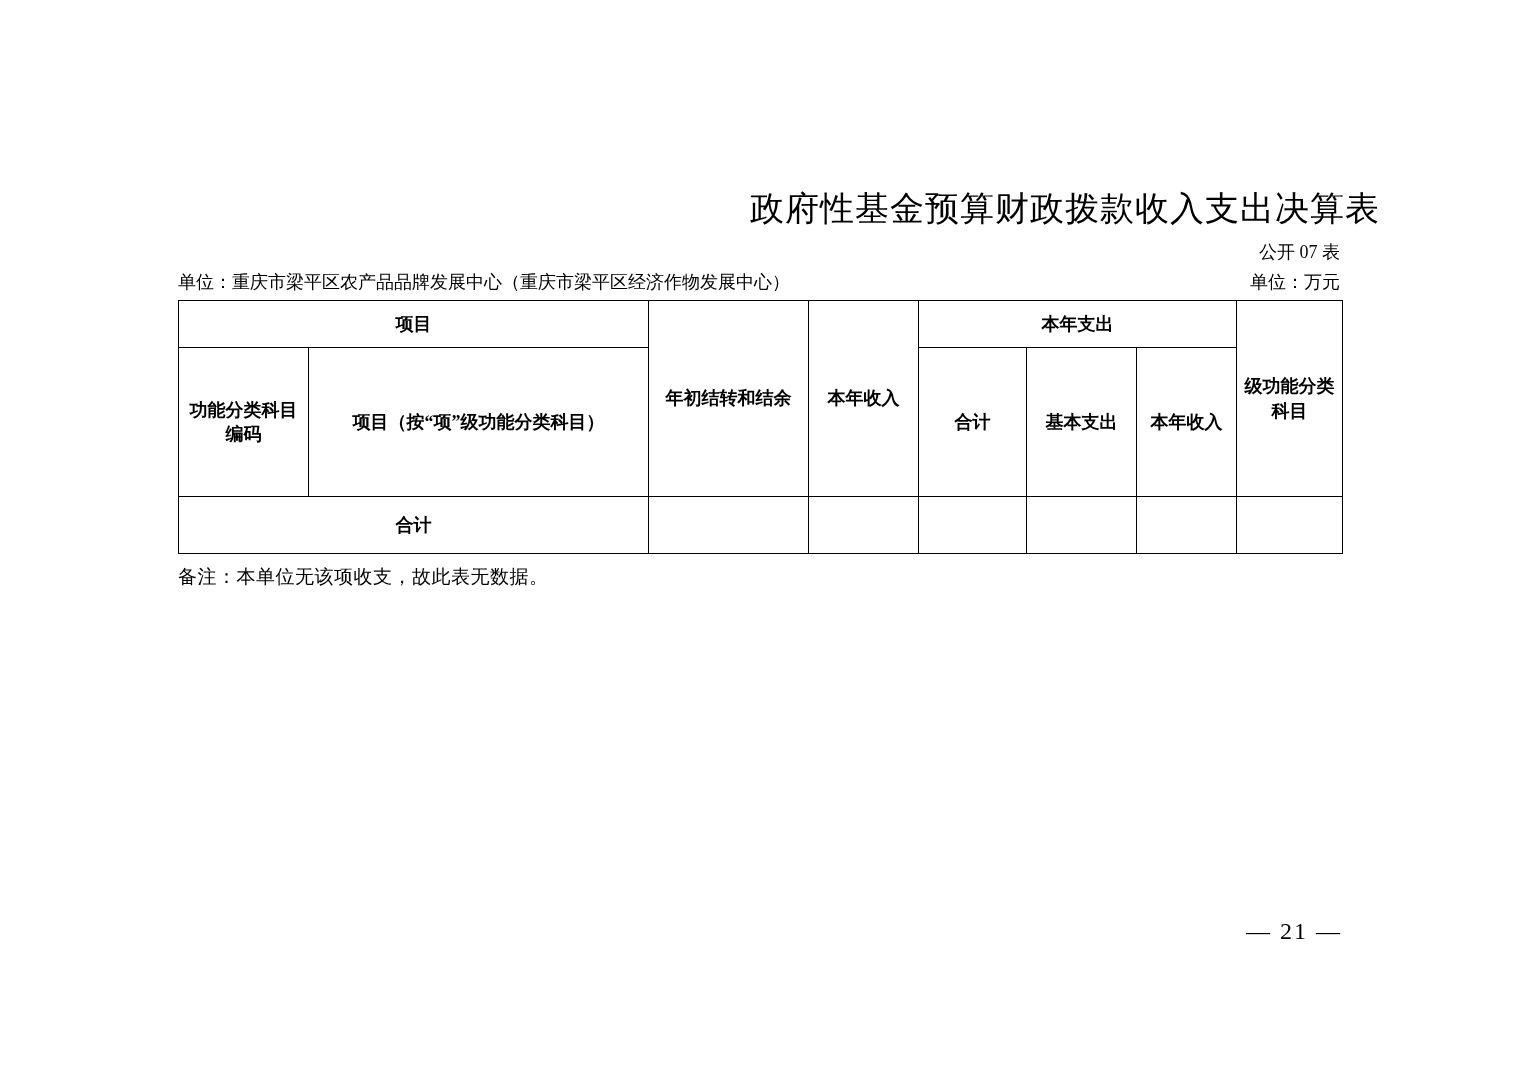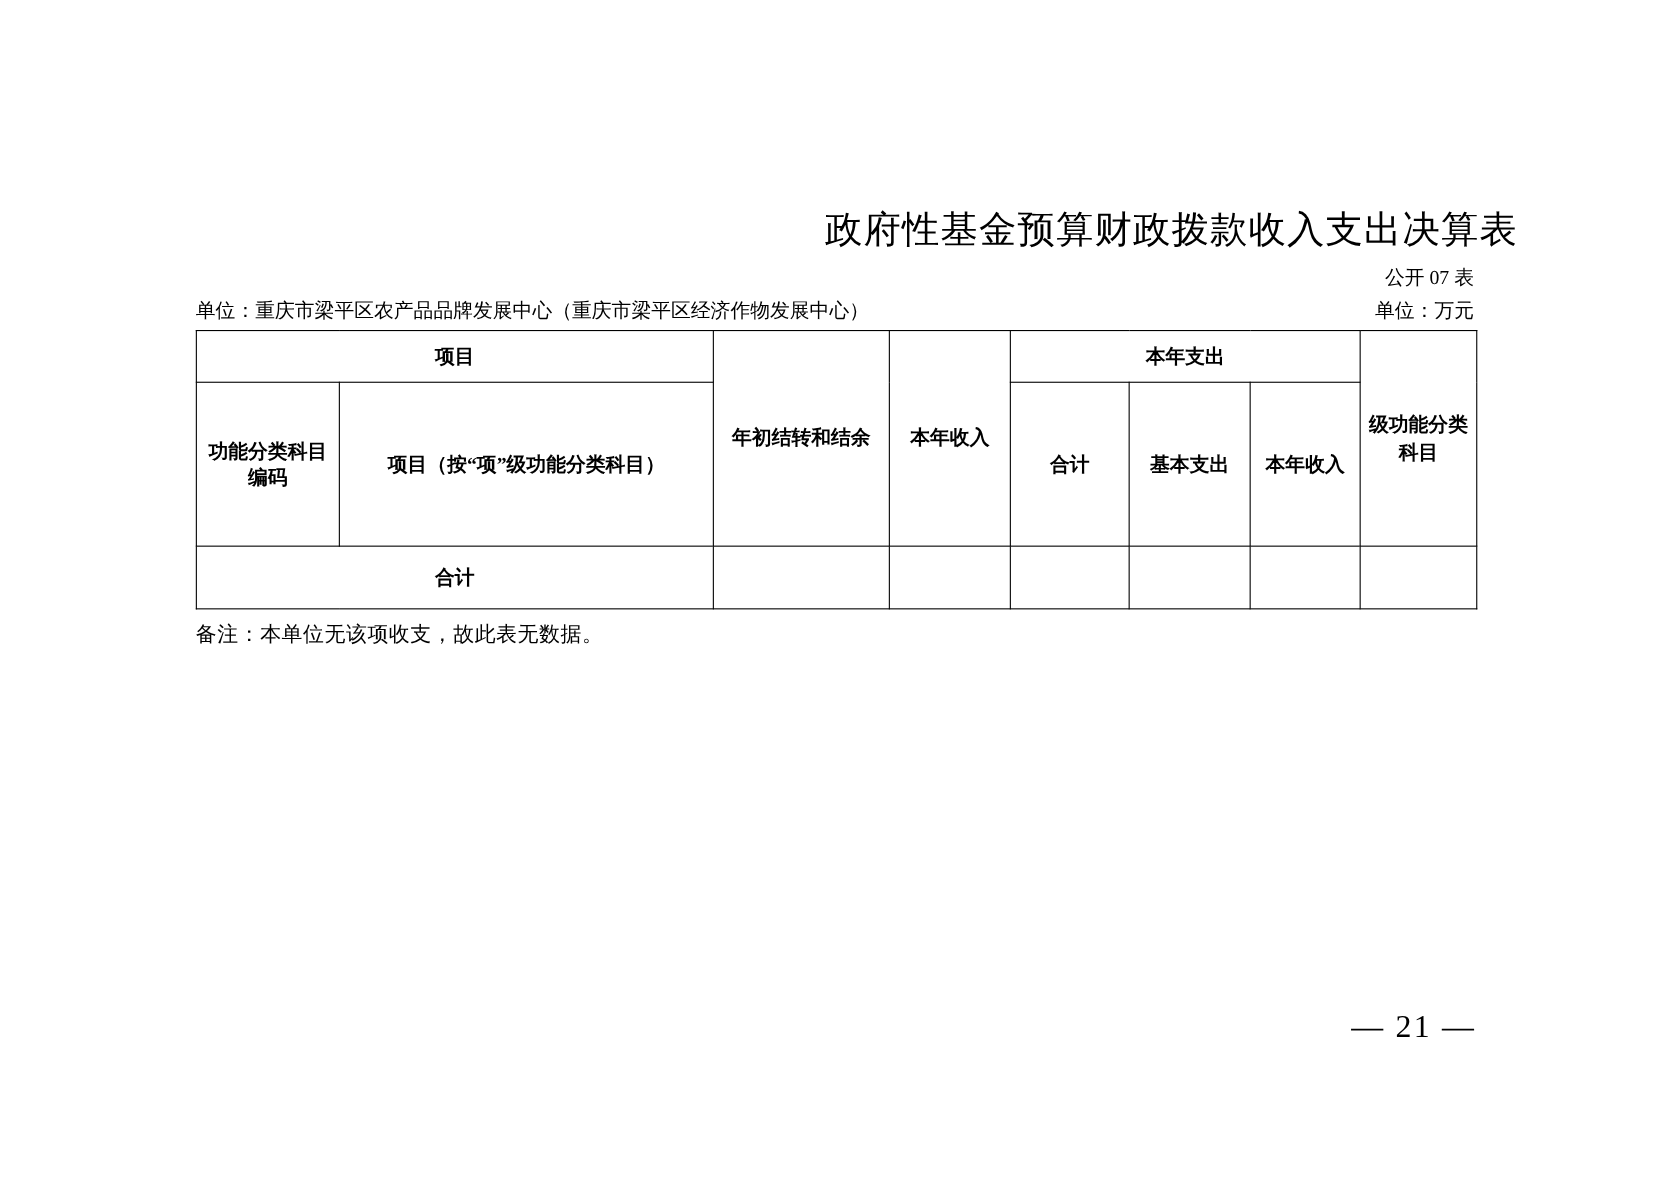--- a/index.html
+++ b/index.html
@@ -89,21 +89,21 @@
     top: 532px;
     font-size: 19px;
     letter-spacing: 0.5px;
     white-space: nowrap;
     margin-top: 32px;
   }
   .page-number {
     position: absolute;
     right: 178px;
     top: 918px;
-    font-size: 29px;
+    font-size: 24px;
     letter-spacing: 2px;
     white-space: nowrap;
   }
 </style>
 </head>
 <body>
 
 <div class="page">
 
 

